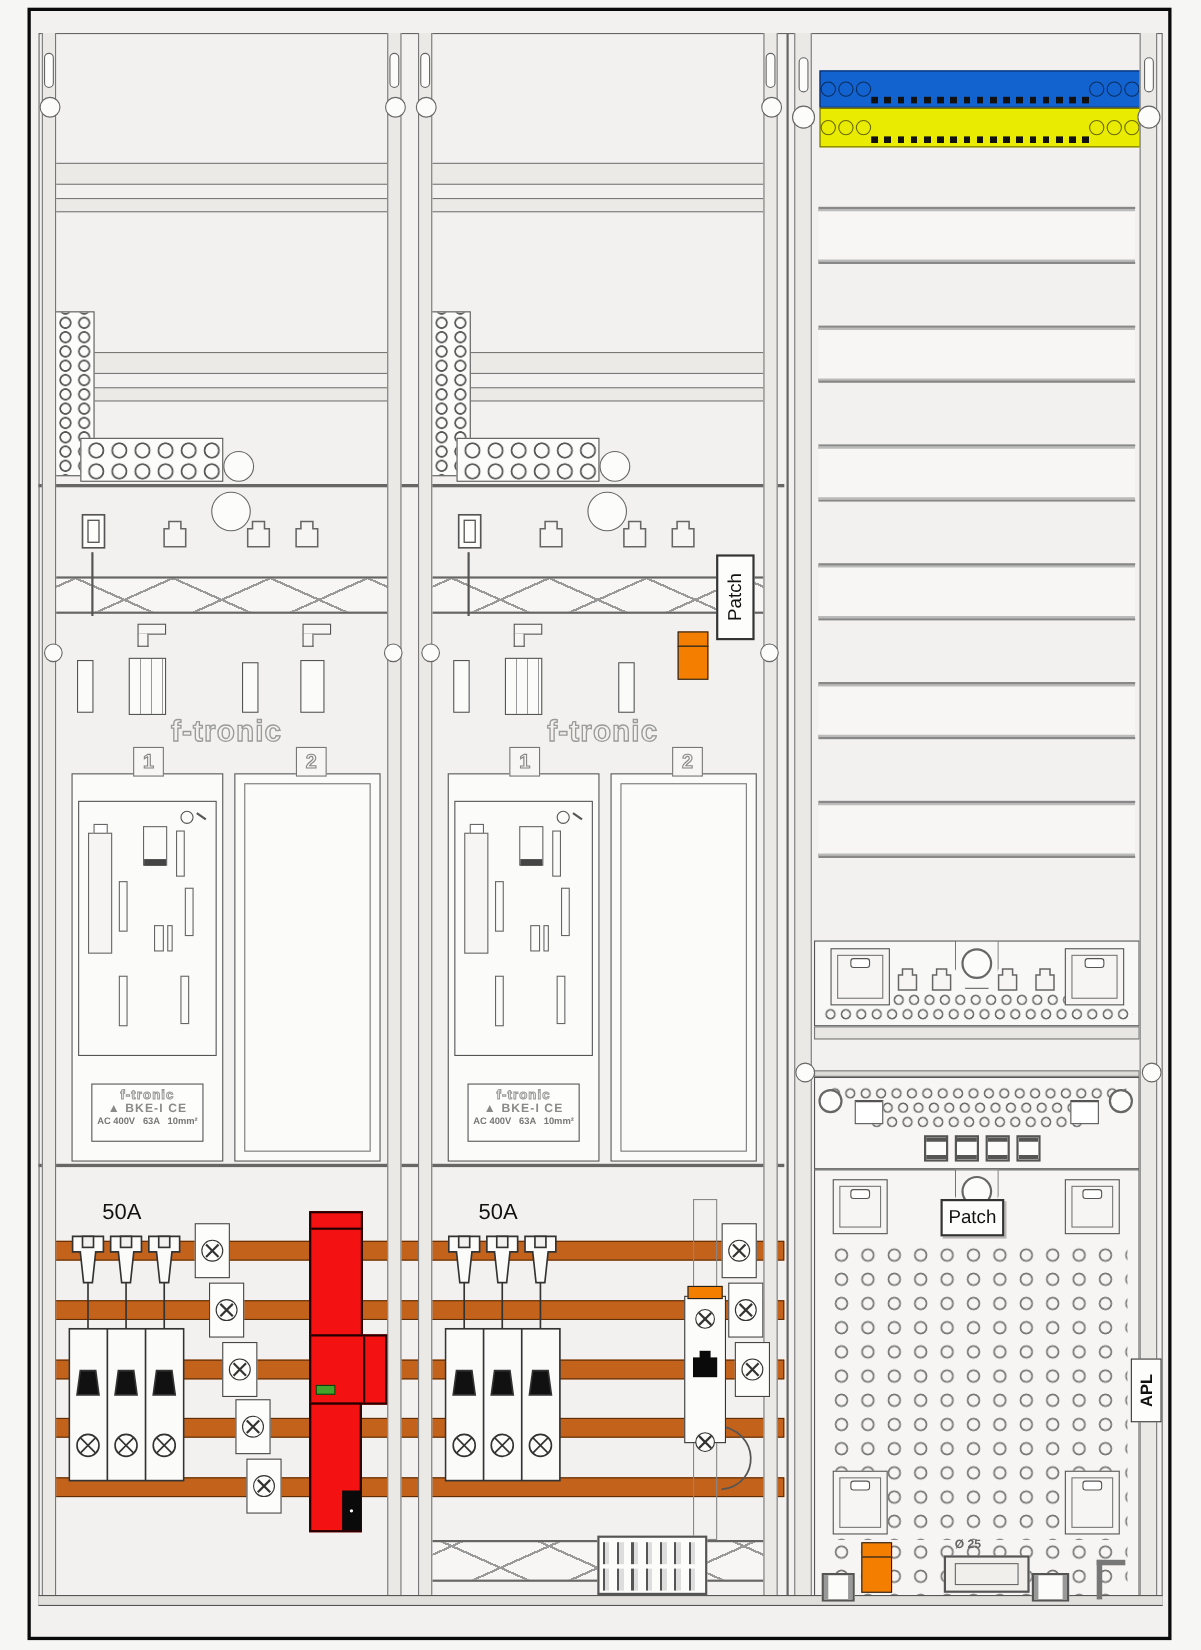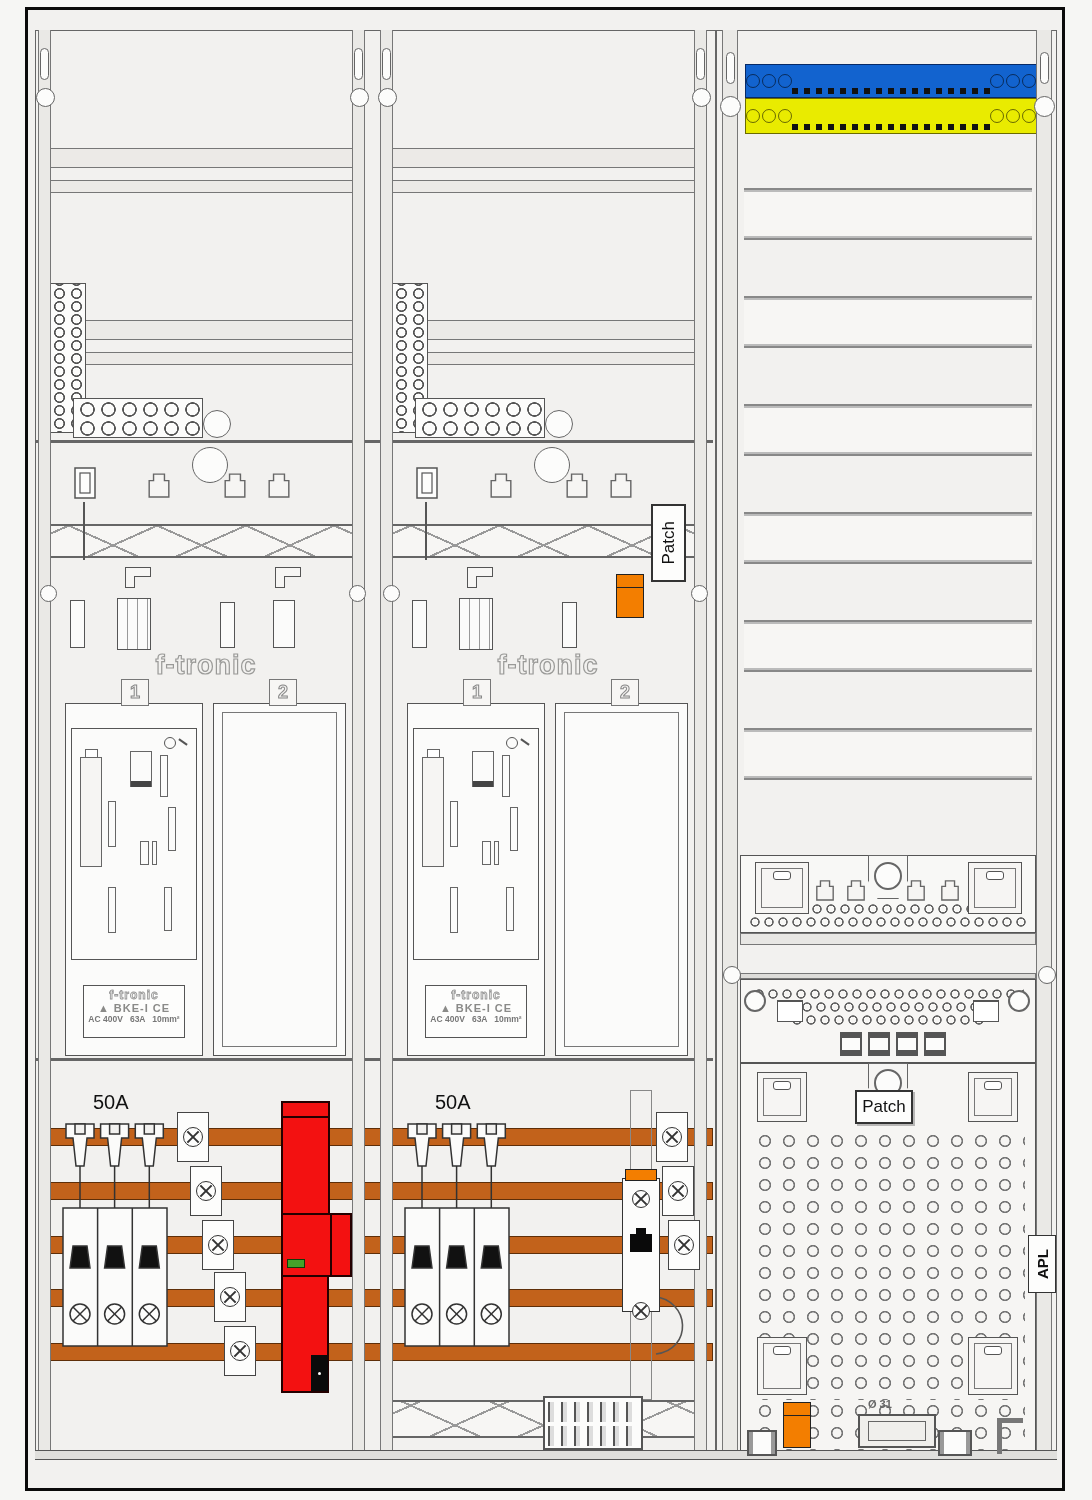--- a/index.html
+++ b/index.html
@@ -504,21 +504,21 @@
   <div class="vlabel" style="left:855px;top:1090px;width:58px;height:34px;box-shadow:2px 2px 0 rgba(0,0,0,0.25);">
     <span style="font-size:17px;color:#111;">Patch</span>
   </div>
 
   <div class="vlabel" style="left:1028px;top:1235px;width:28px;height:58px;border-width:1.5px;z-index:7;">
     <span class="vtext" style="font-size:15px;font-weight:bold;">APL</span>
   </div>
 
   <div class="orangebody stripes-or" style="left:783px;top:1402px;width:28px;height:14px;z-index:5;"></div>
   <div class="orangebody" style="left:783px;top:1415px;width:28px;height:33px;z-index:5;"></div>
-  <div class="abs" style="left:868px;top:1398px;font-size:11px;font-weight:bold;color:#666;z-index:5;">Ø 31</div>
+  <div class="abs" style="left:868px;top:1398px;font-size:11px;font-weight:bold;color:#666;z-index:5;">Ø 25</div>
   <div class="abs" style="left:858px;top:1414px;width:78px;height:34px;border:2px solid #555;background:#f0efec;z-index:5;">
     <div class="abs" style="left:8px;top:5px;right:8px;bottom:5px;border:1.5px solid #666;"></div>
   </div>
   <div class="clampbox" style="left:747px;top:1430px;width:30px;height:26px;z-index:5;box-shadow:inset 4px 0 0 #999,inset -4px 0 0 #999;"></div>
   <div class="clampbox" style="left:938px;top:1430px;width:34px;height:26px;z-index:5;box-shadow:inset 4px 0 0 #999,inset -4px 0 0 #999;"></div>
   <div class="abs" style="left:997px;top:1418px;width:26px;height:36px;border-left:5px solid #777;border-top:5px solid #777;z-index:5;"></div>
 
 </div>
 
 </body></html>

